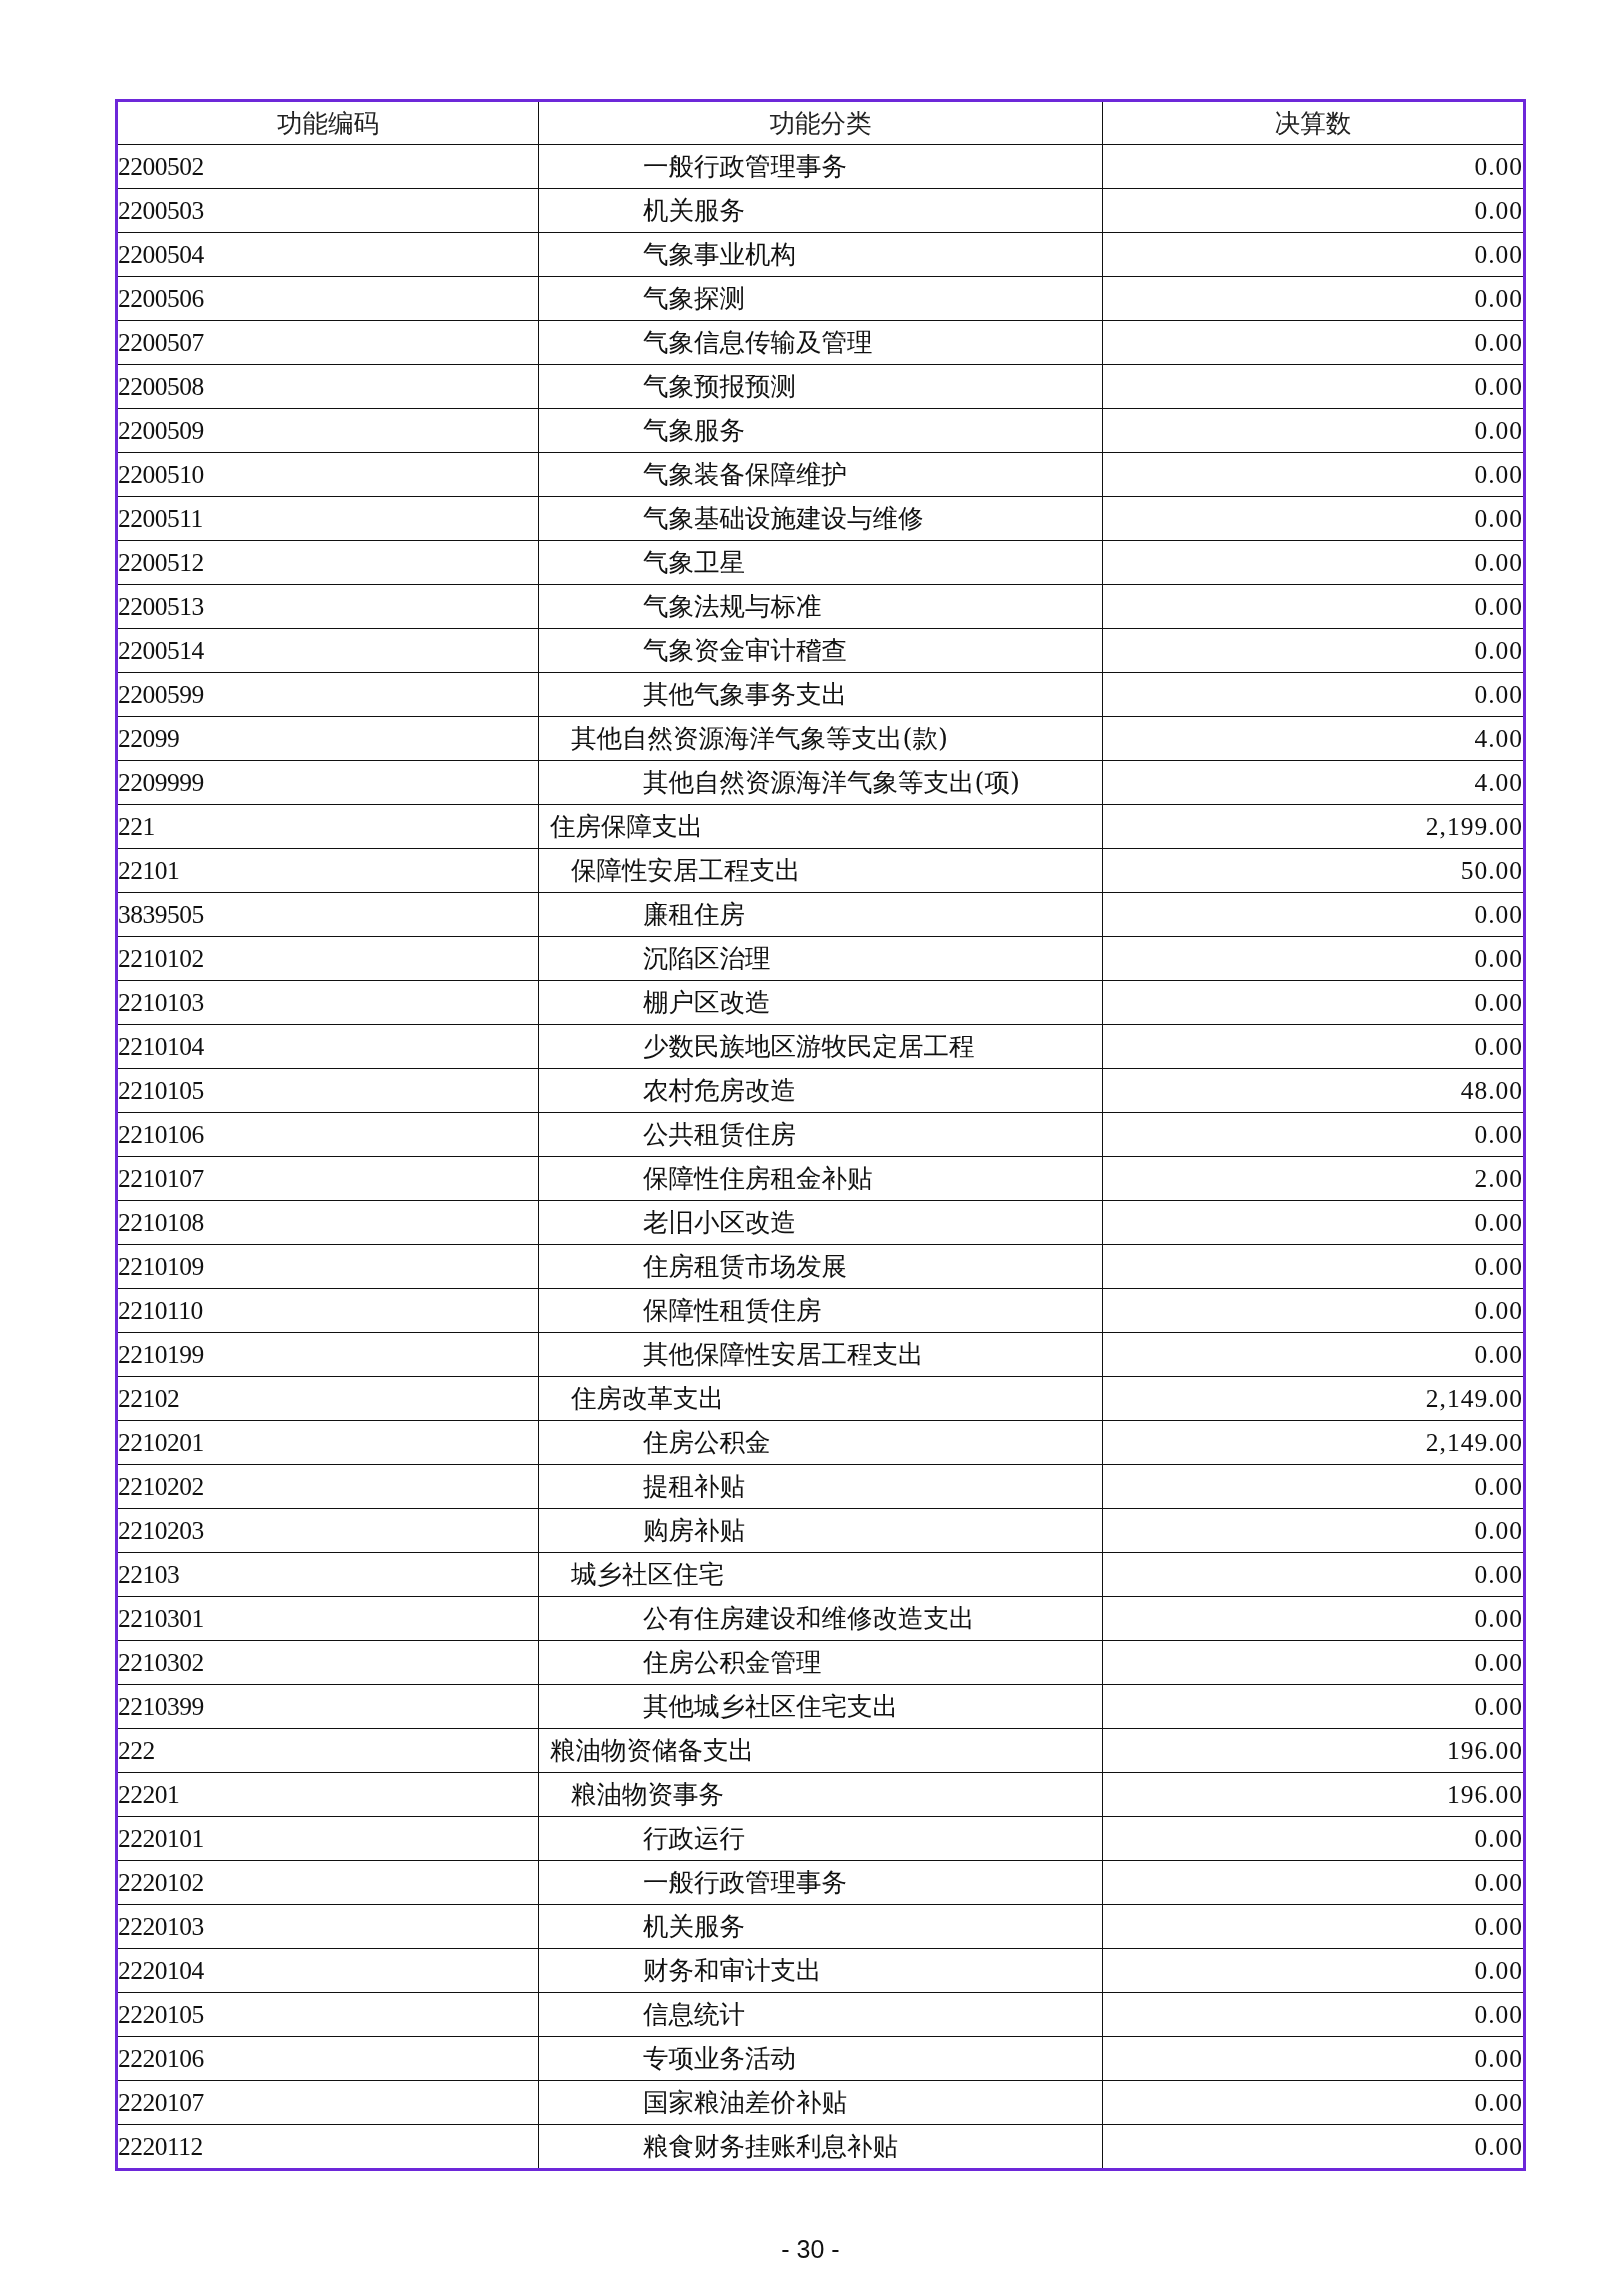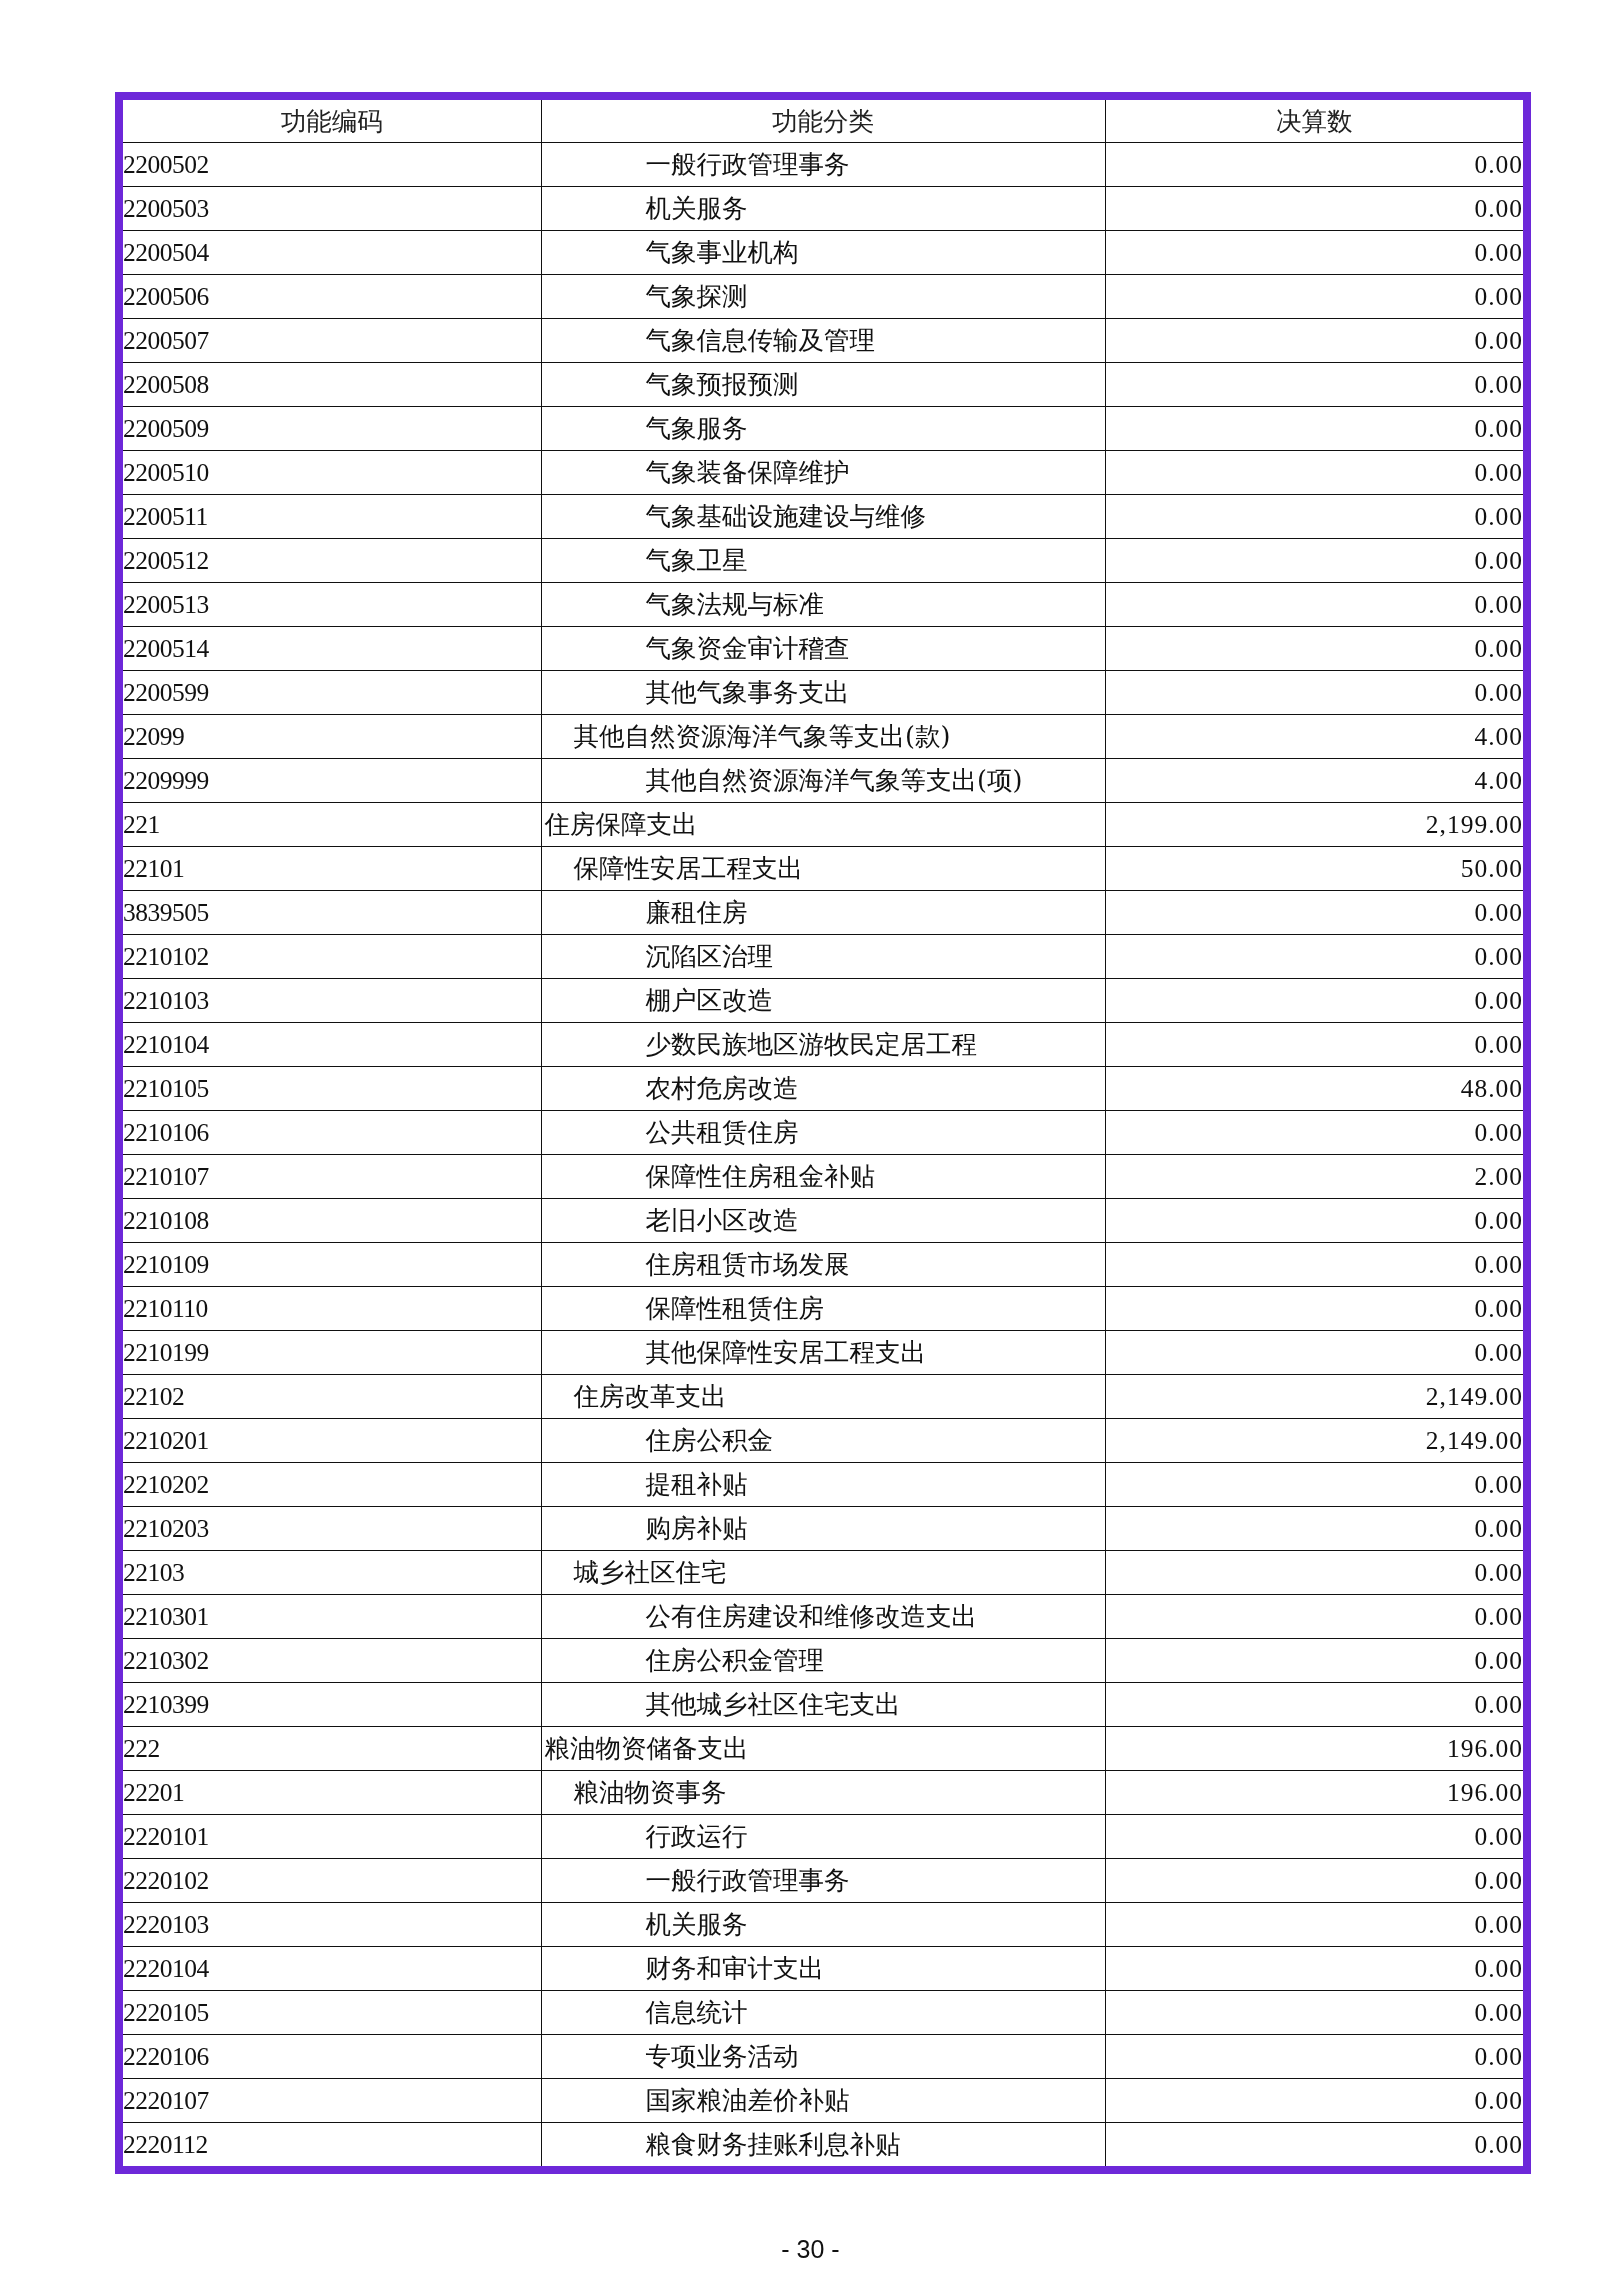--- a/index.html
+++ b/index.html
@@ -18,25 +18,25 @@
     .page {
       position: absolute;
       left: 0;
       top: 0;
       width: 1621px;
       height: 2293px;
     }
     table.budget {
       position: absolute;
       left: 115px;
-      top: 92px;
+      top: 99px;
       width: 1408px;
       border-collapse: collapse;
       table-layout: fixed;
-      border: 8px solid #6d28d9;
+      border: 3px solid #6d28d9;
     }
     table.budget col.c-code { width: 422px; }
     table.budget col.c-name { width: 564px; }
     table.budget col.c-val  { width: 422px; }
     table.budget th,
     table.budget td {
       border: 1.5px solid #111;
       height: 43px;
       padding: 0;
       font-size: 25.5px;
@@ -51,21 +51,21 @@
       line-height: 42px;
       color: #222;
     }
     td.code {
       padding-left: 13.7px;
       font-family: "Liberation Serif", "DejaVu Serif", serif;
       font-size: 26.5px;
       letter-spacing: -0.5px;
     }
     td.name { text-align: left; }
-    td.name.lvl1 { padding-left: 3px; }
+    td.name.lvl1 { padding-left: 11px; }
     td.name.lvl2 { padding-left: 32px; }
     td.name.lvl3 { padding-left: 104px; }
     td.val {
       text-align: right;
       padding-right: 1px;
       font-family: "Liberation Serif", "DejaVu Serif", serif;
       font-size: 26.5px;
       letter-spacing: 1px;
     }
     .page-number {

